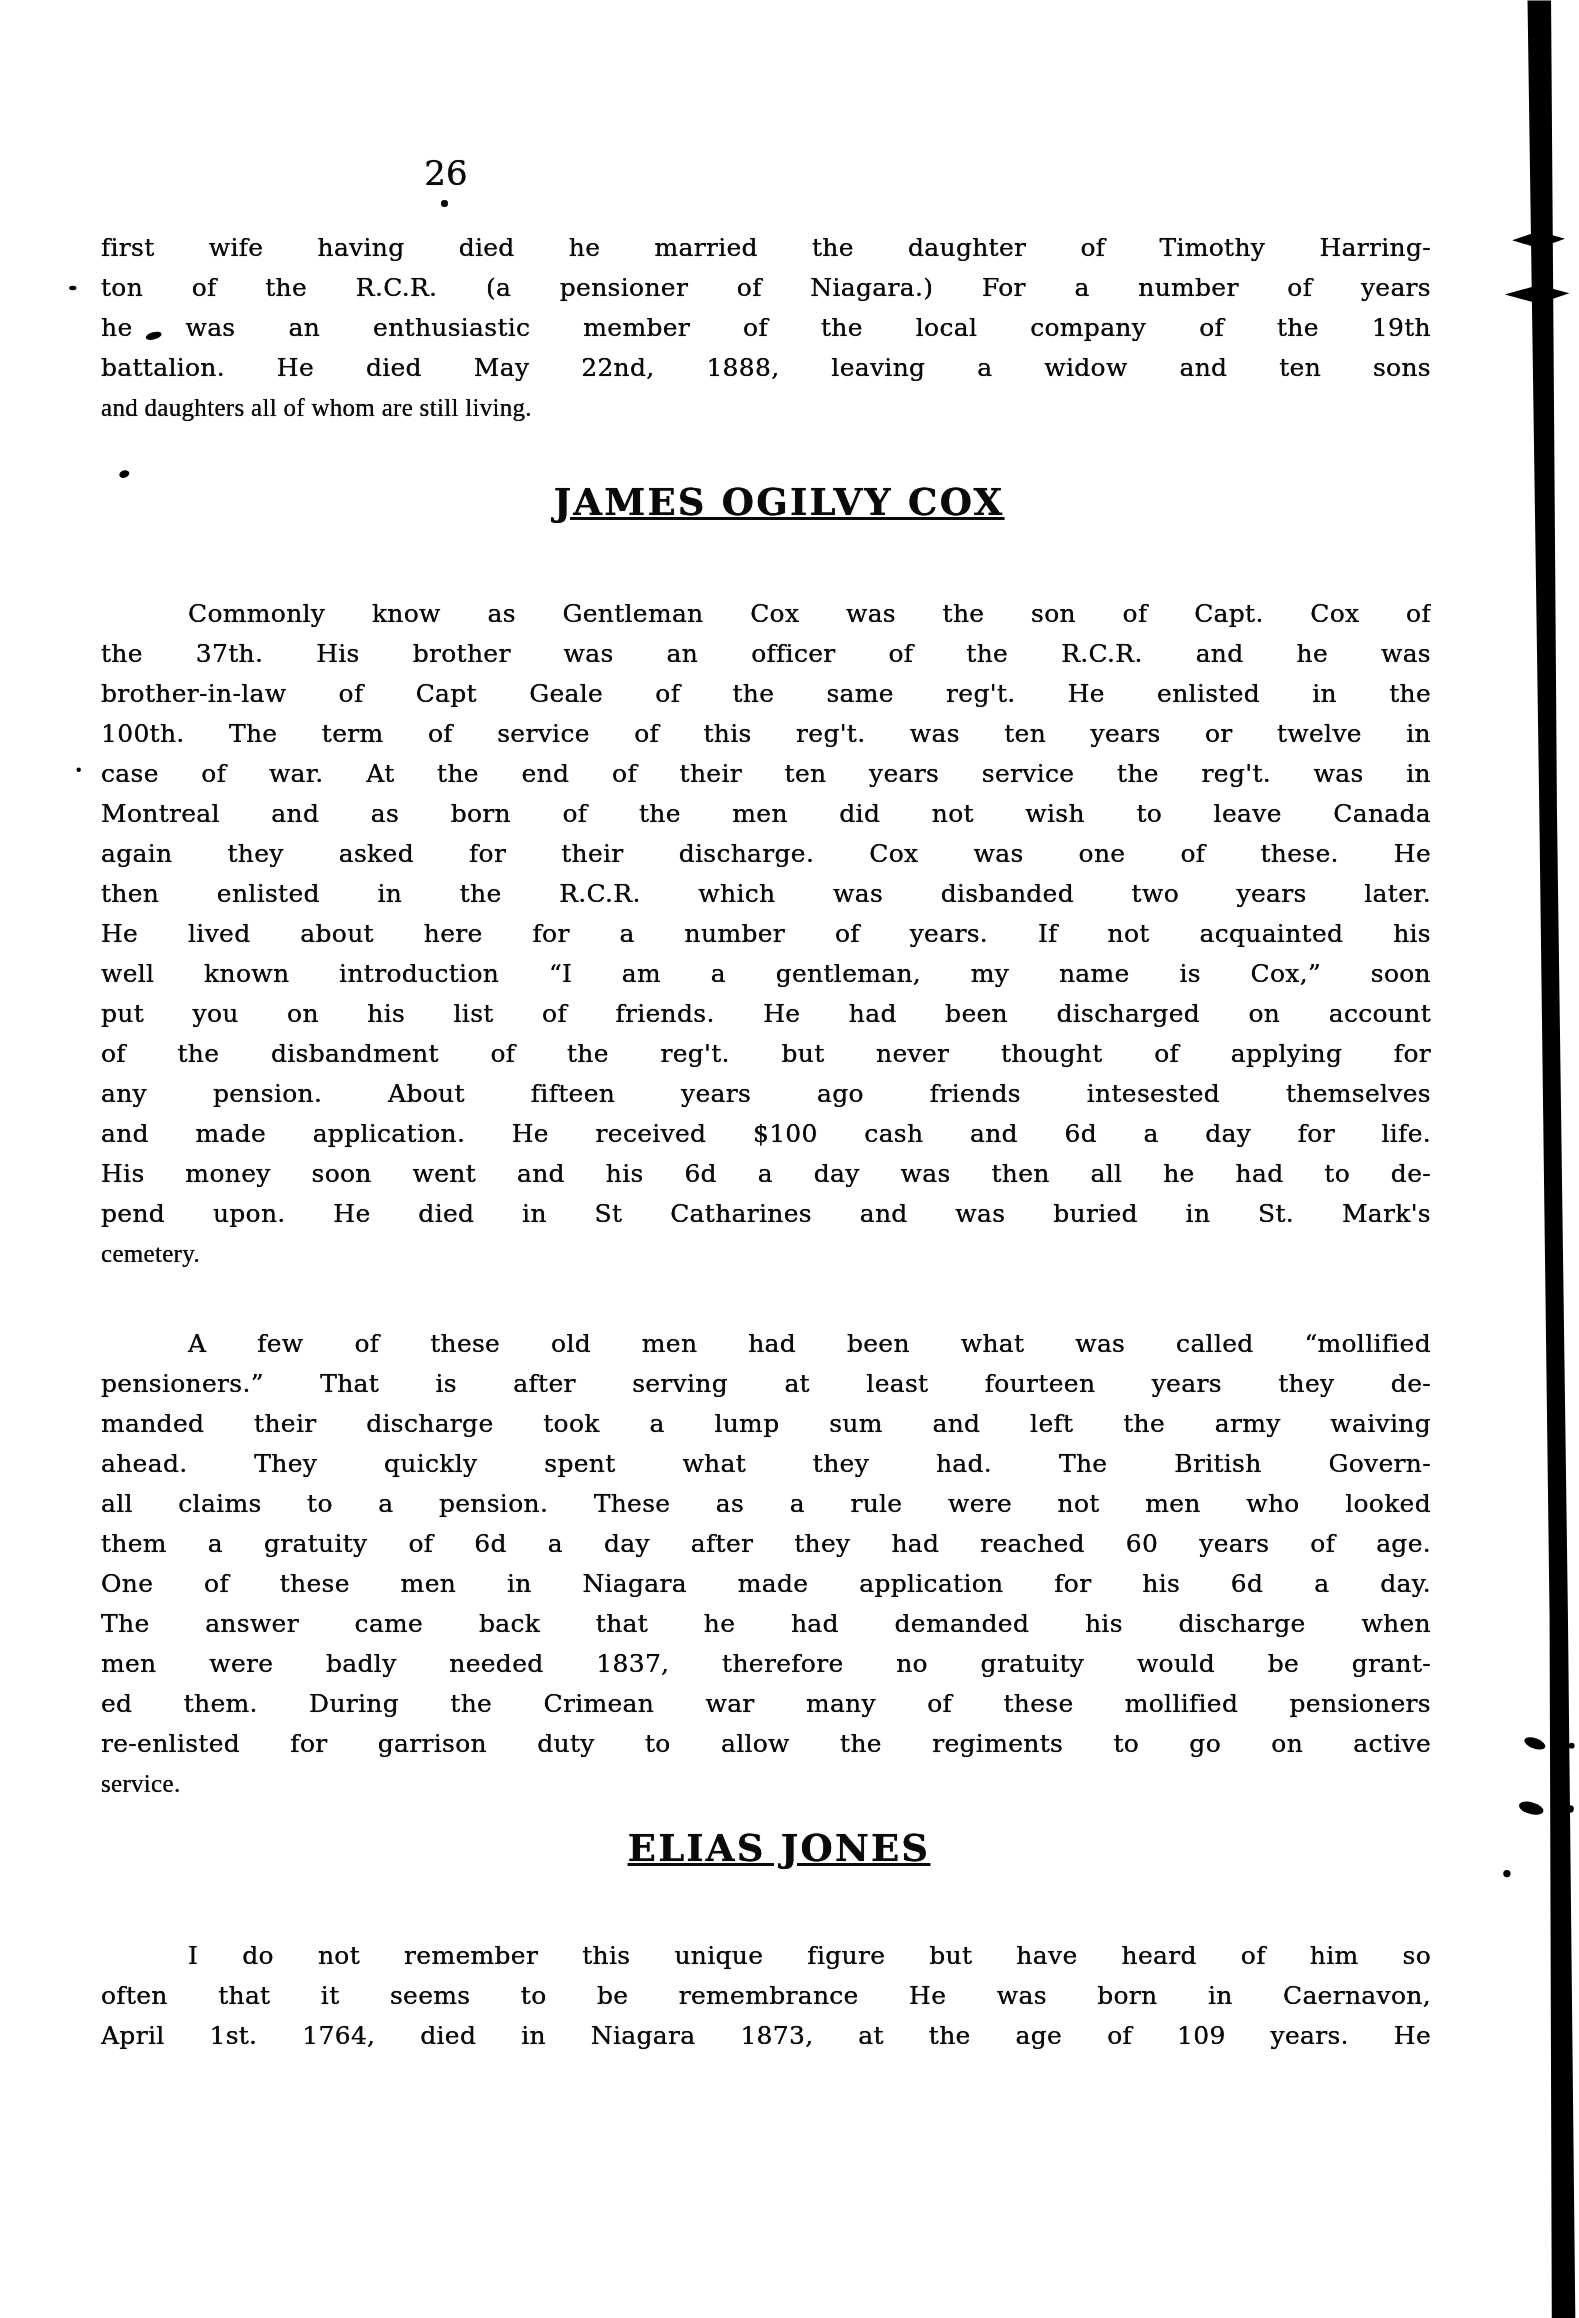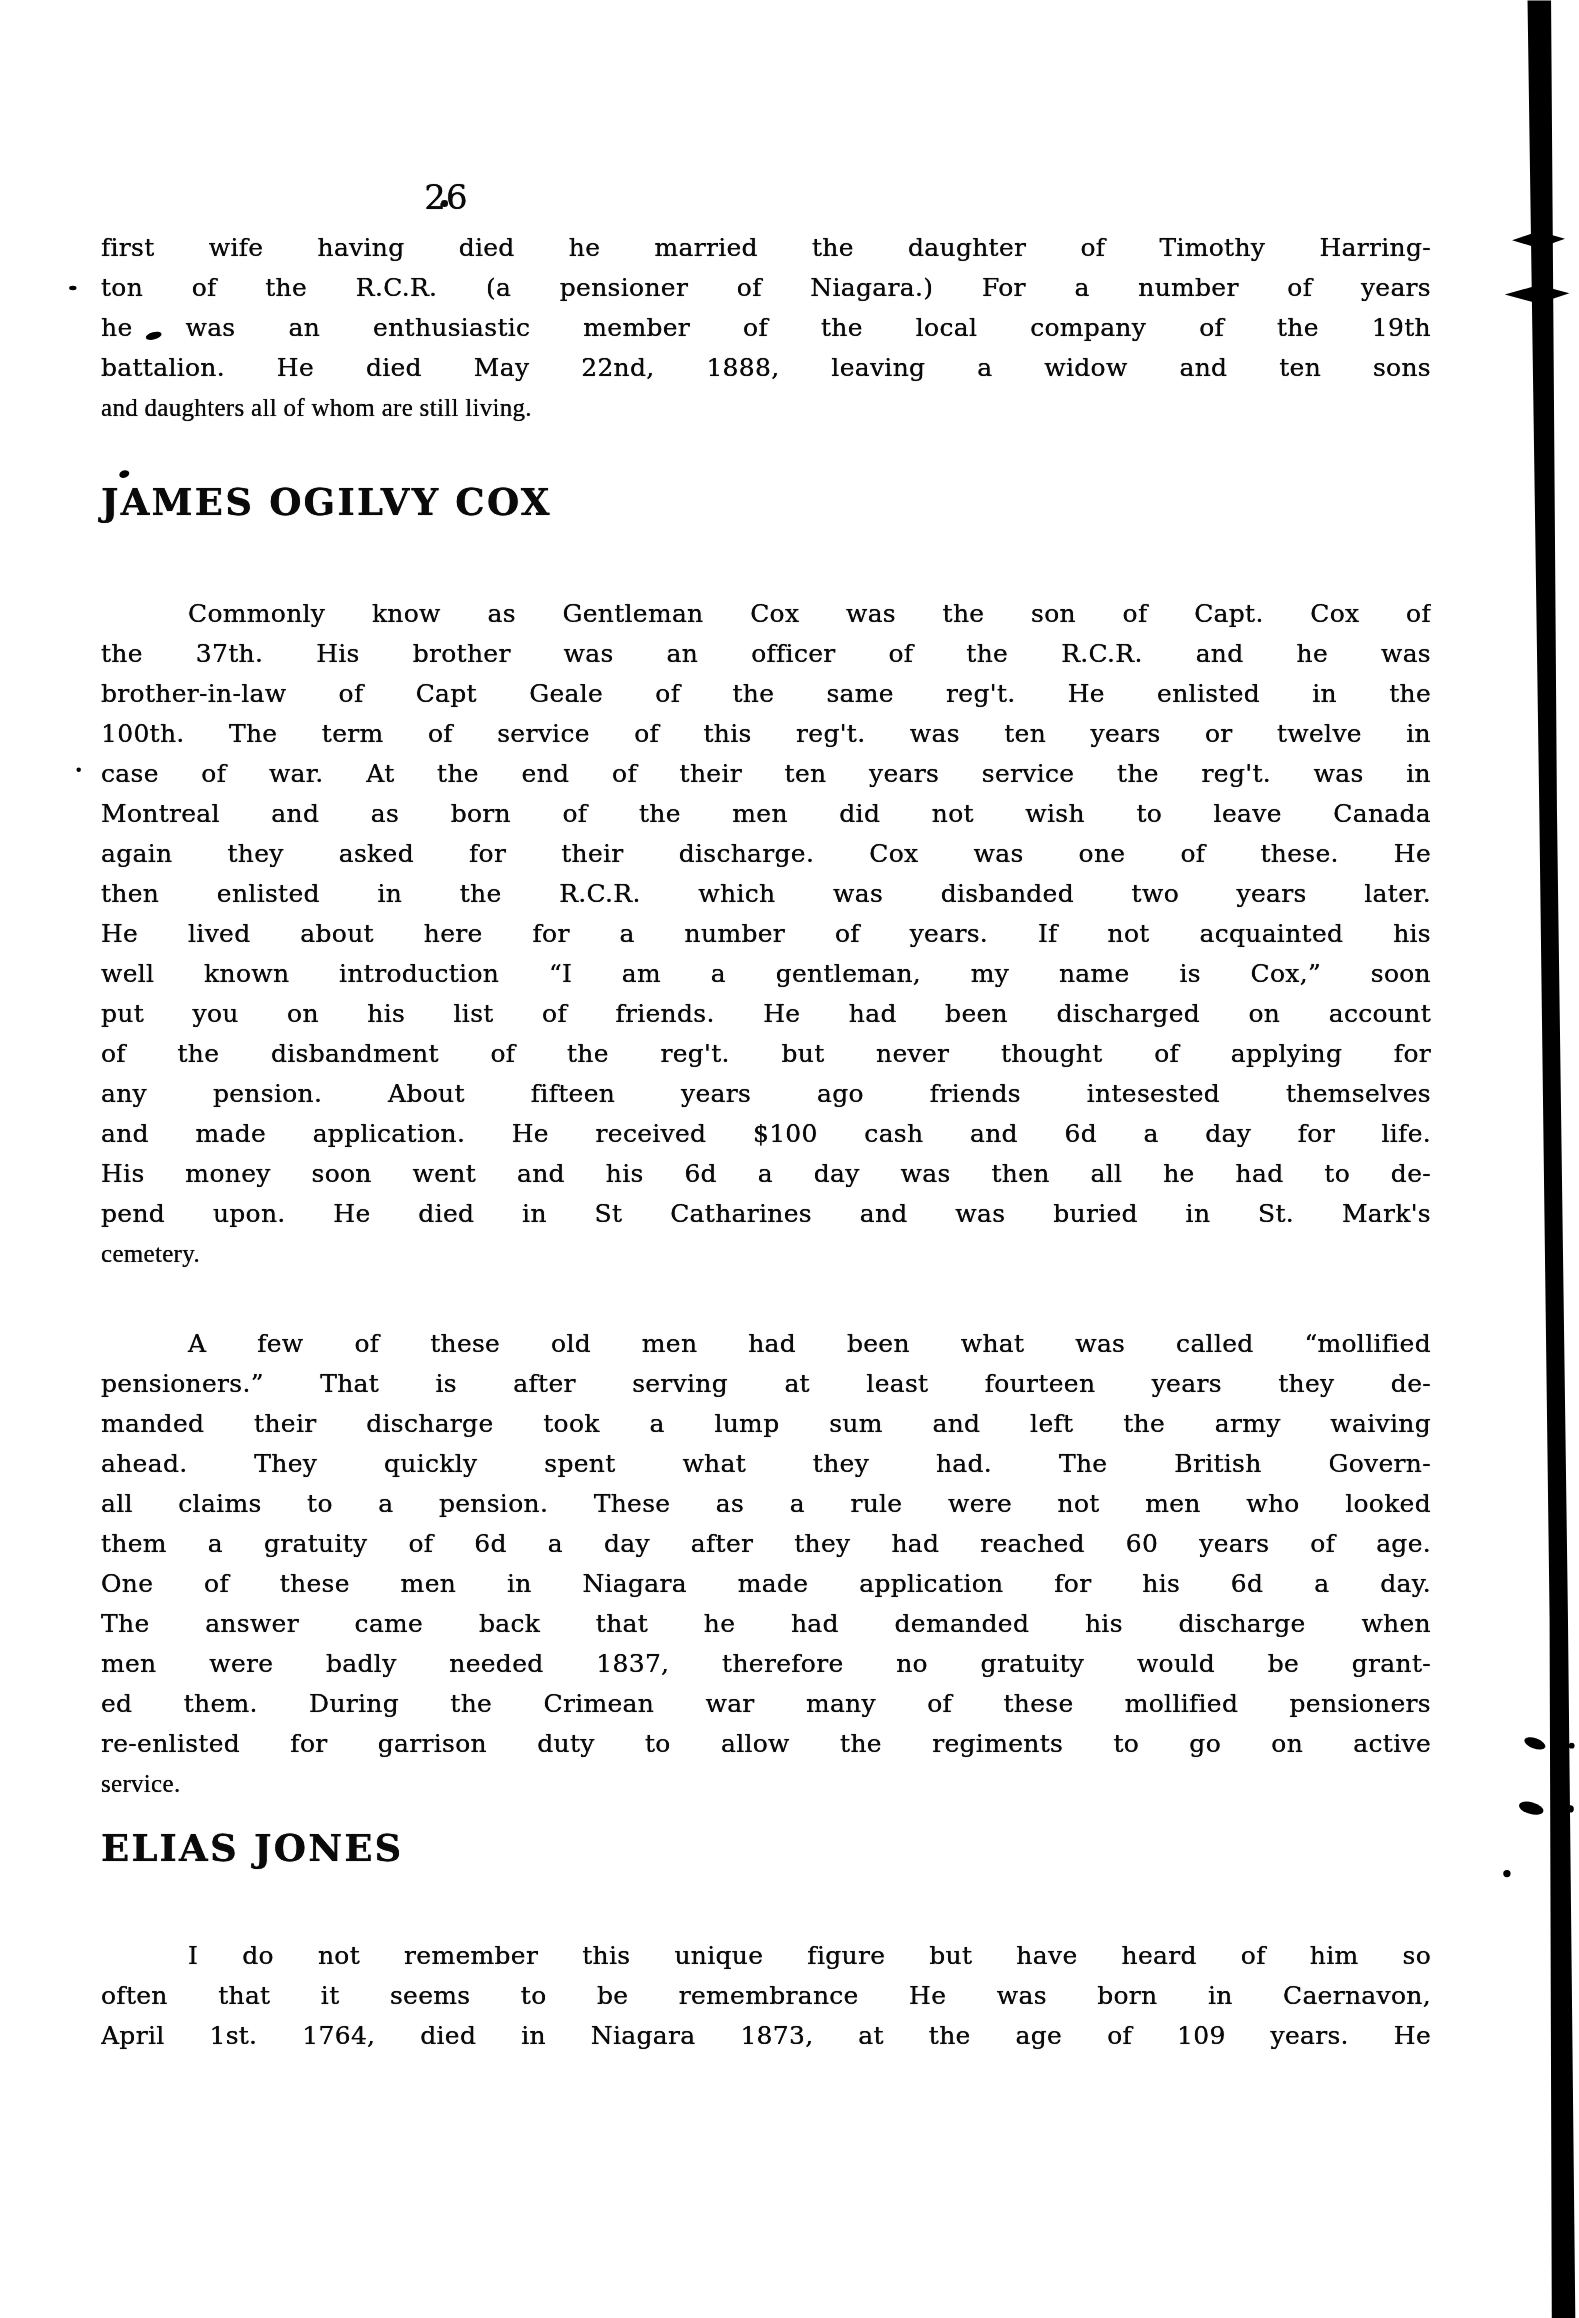--- a/index.html
+++ b/index.html
@@ -9,44 +9,44 @@
     background:var(--paper);
     position:relative;
     overflow:hidden;
     font-family:"DejaVu Serif","Liberation Serif",serif;
     color:var(--ink);
   }
   .page-number {
     position:absolute; top:153px; left:409px; width:74px;
     font-size:34px; text-align:center;
     text-shadow:0 0 0.7px currentColor;
-    margin-top:24px;
   }
   .num-dot {
     position:absolute; top:200px; left:441px;
     width:6.6px; height:6.6px; border-radius:50%;
     background:var(--ink);
   }
   .para {
     position:absolute; left:101px; width:1330px;
     font-size:25px; line-height:40px;
     letter-spacing:0.3px;
     text-shadow:0 0 0.7px currentColor;
   }
   .para .line {
     height:40px; overflow:hidden;
     text-align:justify; text-align-last:justify;
   }
   .para .line.last { text-align-last:left;font-family:Liberation Serif, serif; }
   .para.indent .line:first-child { text-indent:87px;margin-top:44px; }
   .heading {
-    position:absolute; left:101px; width:1330px;
-    text-align:left; font-weight:bold;
+    position:absolute; left:114px; width:1330px;
+    text-align:center; font-weight:bold;
     font-size:37px; letter-spacing:2.2px;
     text-shadow:0 0 0.7px currentColor;
+    text-decoration:underline;
   }
   .artifact-layer {
     position:absolute; top:0; left:0;
     width:1579px; height:2319px;
     pointer-events:none;
   }
   .artifact-layer .ink { fill:var(--bar); }
 </style>
 </head>
 <body>

